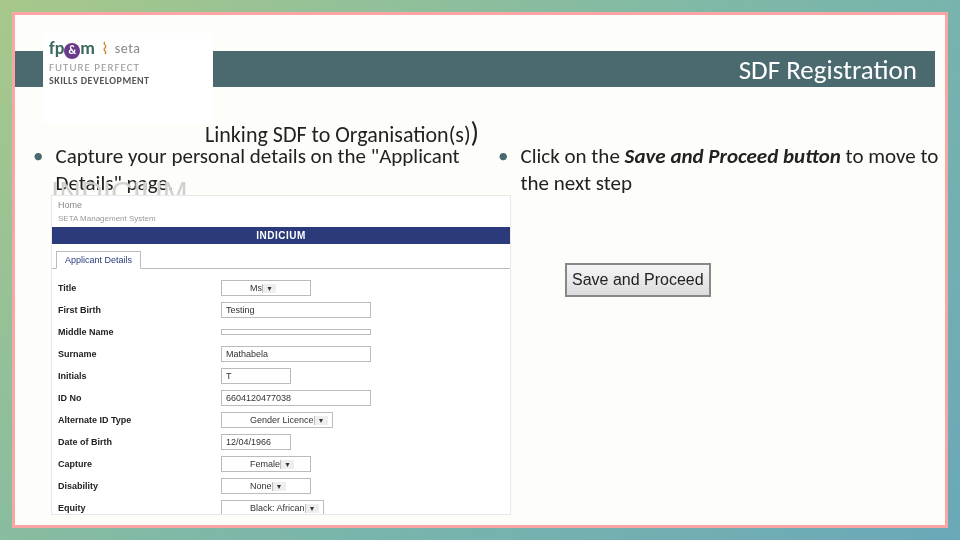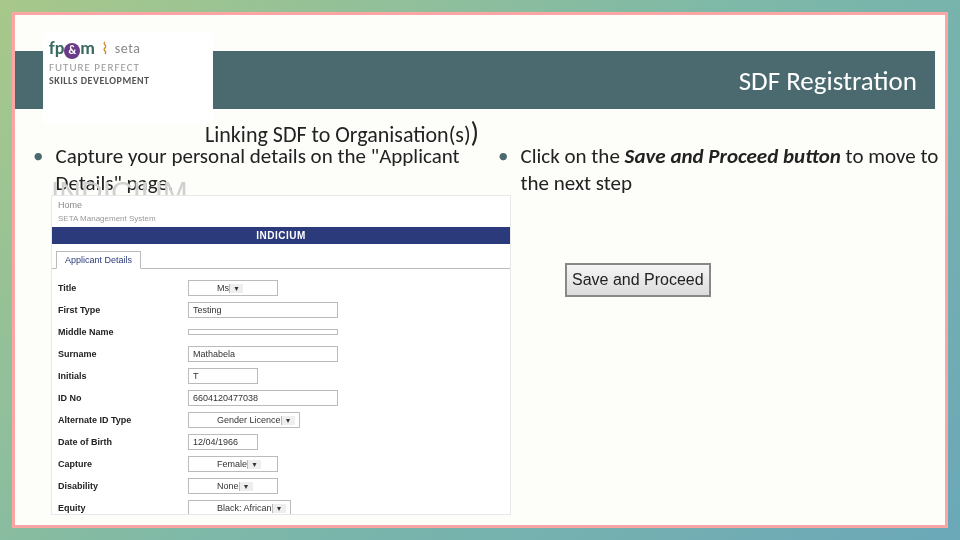--- a/index.html
+++ b/index.html
@@ -16,21 +16,21 @@
     height: 100%;
     background: #fdfdfa;
     border: 3px solid #fca5a5;
     position: relative;
   }
   .header-band {
     position: absolute;
     top: 36px;
     left: 0;
     right: 10px;
-    height: 58px;
+    height: 36px;
     background: #4a6a70;
     display: flex;
     align-items: center;
     justify-content: flex-end;
     padding-right: 18px;
   }
   .header-title {
     color: #fff;
     font-size: 27px;
     font-weight: 400;
@@ -174,20 +174,21 @@
   }
   .shot-divider {
     border-bottom: 1px solid #bbb;
     margin-bottom: 8px;
   }
   .form-row {
     display: flex;
     align-items: center;
     padding: 2px 6px;
     min-height: 22px;
+    gap: 33px;
   }
   .form-label {
     width: 130px;
     font-size: 9px;
     font-weight: 700;
     color: #222;
   }
   .form-input {
     border: 1px solid #bbb;
     background: #fff;
@@ -271,21 +272,21 @@
     <div class="shot-band">INDICIUM</div>
     <div class="shot-divider">
       <span class="shot-tab">Applicant Details</span>
     </div>
 
     <div class="form-row">
       <span class="form-label">Title</span>
       <span class="form-input sel"><span>Ms</span><span class="arrow">▾</span></span>
     </div>
     <div class="form-row">
-      <span class="form-label">First Type</span>
+      <span class="form-label">First Birth</span>
       <span class="form-input wide">Testing</span>
     </div>
     <div class="form-row">
       <span class="form-label">Middle Name</span>
       <span class="form-input wide"></span>
     </div>
     <div class="form-row">
       <span class="form-label">Surname</span>
       <span class="form-input wide">Mathabela</span>
     </div>

